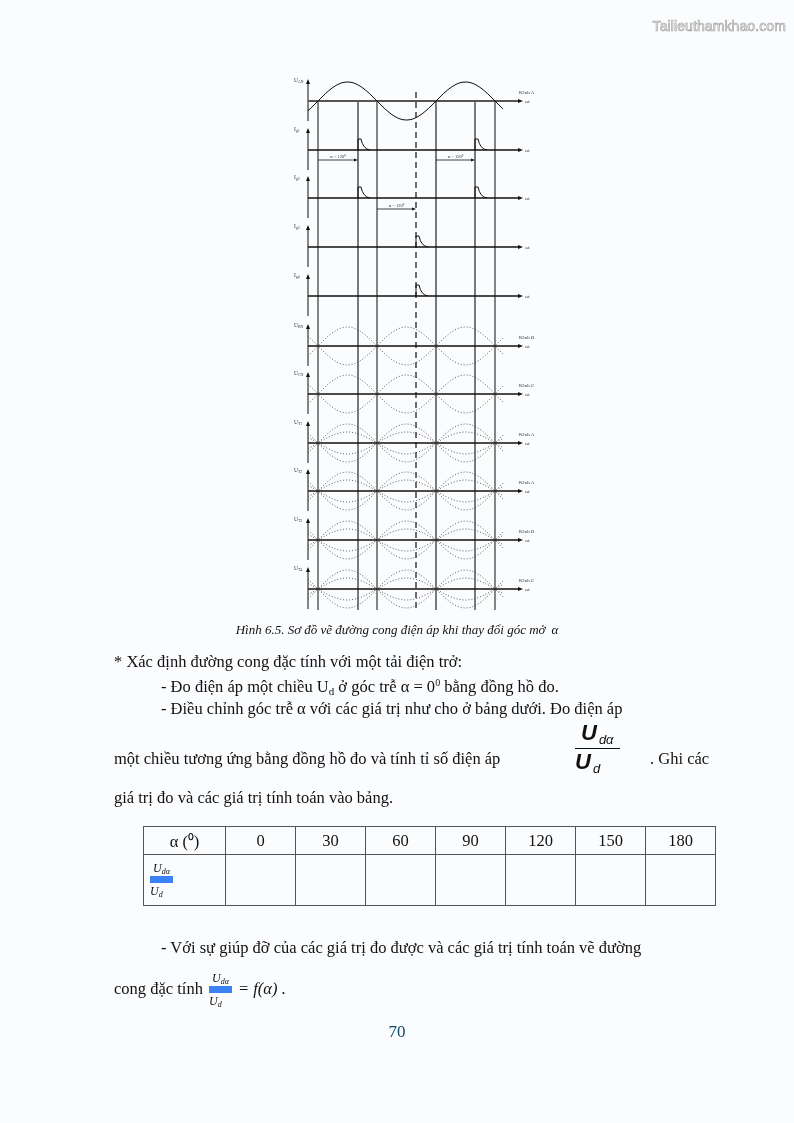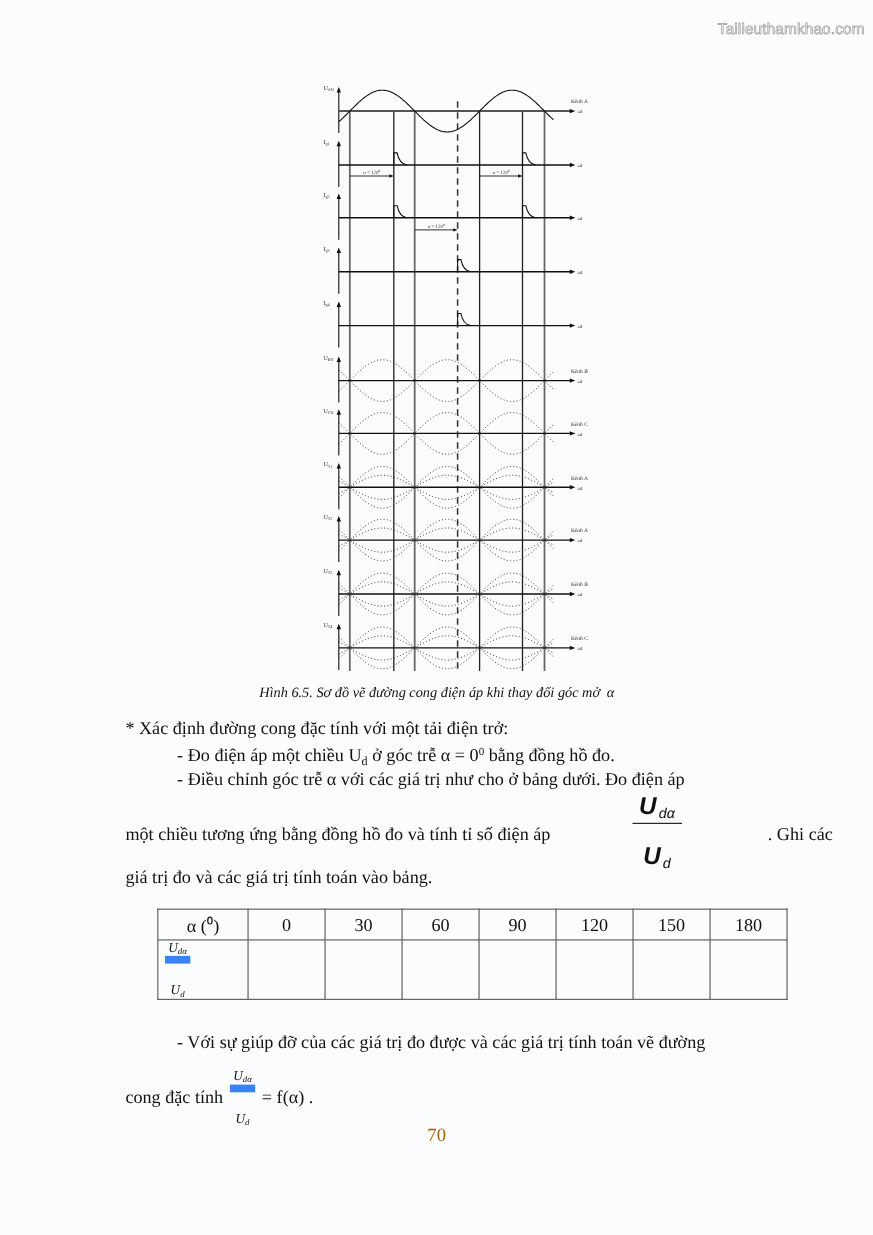--- a/index.html
+++ b/index.html
@@ -7,35 +7,35 @@
          font-family:"Liberation Serif", serif; color:#111; }
   .watermark { position:absolute; top:6px; right:8px; font-family:"Liberation Sans", sans-serif;
                font-size:14px; color:#f4f4f4; -webkit-text-stroke:0.6px #9a9a9a; letter-spacing:0.1px;margin-top:12px; }
   #diagram { position:absolute; left:285px; top:72px; }
   .caption { position:absolute; left:0; width:794px; top:622px; text-align:center;
              font-style:italic; font-size:13px; }
   .caption .alpha { margin-left:6px; }
   .p { position:absolute; font-size:16.5px; white-space:nowrap; }
   .sub { font-size:11px; vertical-align:-3px; }
   .sup { font-size:10px; vertical-align:6px; }
-  .frac { display:inline-flex; flex-direction:column; align-items:center; vertical-align:middle; font-style:italic;gap:16px; }
+  .frac { display:inline-flex; flex-direction:column; align-items:flex-start; vertical-align:middle; font-style:italic; }
   .frac .num { border-bottom:7px solid #3b82f6; padding:0 3px; line-height:1; }
   .frac .den { line-height:1; padding-top:2px; }
   .bigfrac { font-family:"Liberation Sans", sans-serif; font-size:22px; font-weight:bold; }
   .bigfrac .num { border-bottom:1.5px solid #111; padding:0 6px 2px 6px; }
   .bigfrac .s { font-size:13px; font-weight:normal; vertical-align:-4px; margin-left:2px; }
   .smallfrac { font-size:12px; font-family:"Liberation Serif", serif; }
   .smallfrac .s { font-size:8px; vertical-align:-2px; }
   table.data { position:absolute; left:143px; top:826px; border-collapse:collapse; font-size:16.5px; }
   table.data td { border:1px solid #555; height:27px; text-align:center; padding:0; }
   table.data td.lbl { text-align:left; padding-left:6px; width:75px; }
   table.data td.val { width:69px; }
   table.data tr.r1 td { border-bottom:1px dotted #333; }
   table.data tr.r2 td { height:50px; }
-  .pagenum { position:absolute; top:1022px; left:0; width:794px; text-align:center; font-size:17px; color:#a16207; }
+  .pagenum { position:absolute; top:1022px; left:0; width:794px; text-align:center; font-size:17px; color:#0c4a6e; }
 </style>
 </head>
 <body>
 
 <div class="watermark">Tailieuthamkhao.com</div>
 
 <svg id="diagram" width="270" height="540" viewBox="285 72 270 540" xmlns="http://www.w3.org/2000/svg">
   <g id="diag-content">
       <line x1="318" y1="101" x2="318" y2="610" stroke="#666" stroke-width="1.6"></line>
       <line x1="358" y1="101" x2="358" y2="610" stroke="#222" stroke-width="1.2"></line>
@@ -170,21 +170,21 @@
 
 <div class="p" style="left:114px; top:749px;">
   <span>một chiều tương ứng bằng đồng hồ đo và tính tỉ số điện áp</span>
 </div>
 <div class="p" style="left:575px; top:722px;">
   <span class="frac bigfrac">
     <span class="num"><span>U</span><span class="s">dα</span></span>
     <span class="den"><span>U</span><span class="s">d</span></span>
   </span>
 </div>
-<div class="p" style="left:650px; top:749px;margin-left:48px;">. Ghi các</div>
+<div class="p" style="left:650px; top:749px;">. Ghi các</div>
 
 <div class="p" style="left:114px; top:788px;">giá trị đo và các giá trị tính toán vào bảng.</div>
 
 <table class="data">
   <tbody>
       <tr>
     <td class="lbl" style="text-align:center; padding-left:0;">α (⁰)</td>
     <td class="val">0</td>
     <td class="val">30</td>
     <td class="val">60</td>
@@ -211,16 +211,16 @@
 </tbody>
   </table>
 
 <div class="p" style="left:161px; top:938px; width:557px; text-align:justify;">- Với sự giúp đỡ của các giá trị đo được và các giá trị tính toán vẽ đường</div>
 <div class="p" style="left:114px; top:972px;">
   <span>cong đặc tính</span>
   <span class="frac smallfrac" style="margin:0 2px;">
     <span class="num"><span>U</span><span class="s">dα</span></span>
     <span class="den"><span>U</span><span class="s">d</span></span>
   </span>
-  <span style="">= f(α) .</span>
+  <span style="font-style:italic;">= f(α) .</span>
 </div>
 
 <div class="pagenum">70</div>
 
 </body></html>

